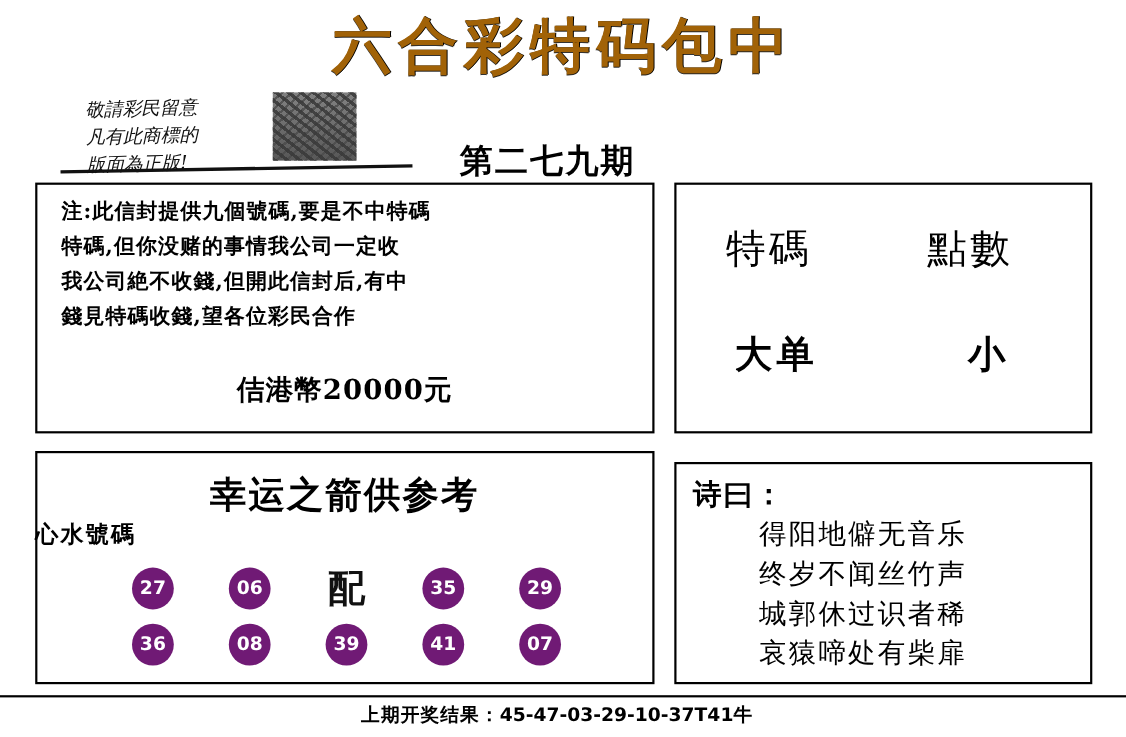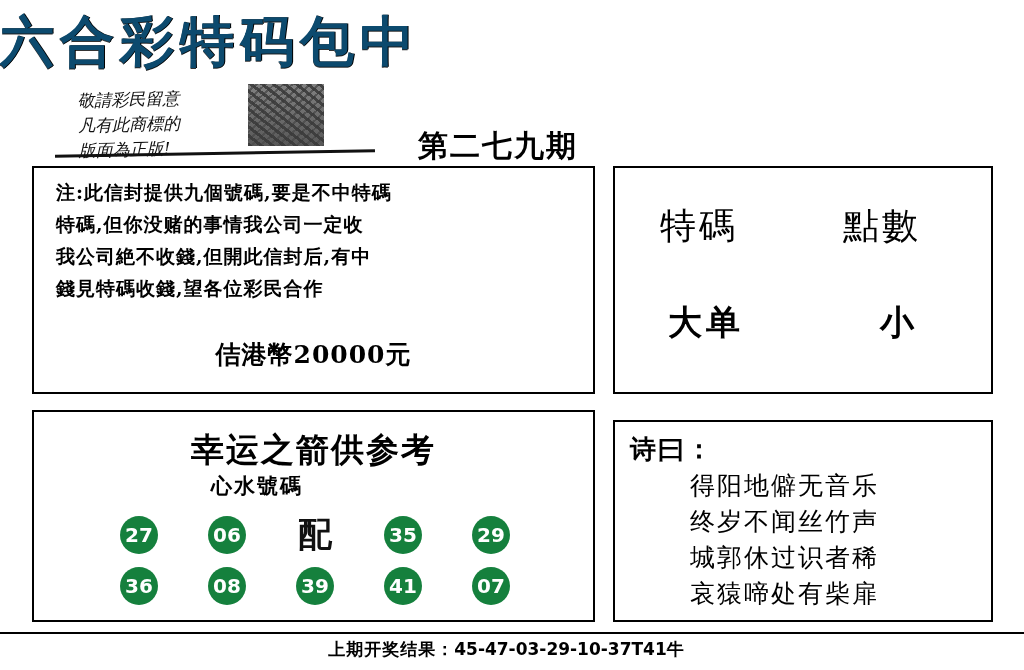--- a/index.html
+++ b/index.html
@@ -15,25 +15,26 @@
     color: #000;
     overflow: hidden;
   }
 
   
   .title {
     position: absolute;
     left: 0;
     top: 6px;
     width: 1024px;
+    text-align: center;
     font-family: "DejaVu Serif", serif;
     font-size: 54px;
     font-weight: bold;
     letter-spacing: 6px;
-    color: #0c4a6e;
+    color: #a16207;
     text-shadow: 1px 0 0 #000, 0 1px 0 #333;
   }
 
   
   .handnote {
     position: absolute;
     left: 78px;
     top: 86px;
     width: 200px;
     font-family: "DejaVu Serif", serif;
@@ -147,44 +148,44 @@
     font-family: "DejaVu Sans", sans-serif;
     font-size: 33px;
     font-weight: bold;
     letter-spacing: 2px;
   }
   .lucky-sub {
     position: absolute;
     left: 32px;
     top: 472px;
     width: 450px;
-    text-align: center;
+    text-align: left;
     font-family: "DejaVu Serif", serif;
     font-size: 21px;
     font-weight: bold;
     letter-spacing: 2px;
   }
   .ball-row {
     position: absolute;
     left: 120px;
     width: 390px;
     display: flex;
     justify-content: space-between;
     align-items: center;
   }
   .ball-row-1 { top: 516px; }
   .ball-row-2 { top: 567px; }
   .ball {
     width: 38px;
     height: 38px;
     border-radius: 50%;
-    background: #15803d;
+    background: #701a75;
     color: #fff;
     font-family: "DejaVu Sans", sans-serif;
-    font-size: 20px;
+    font-size: 17px;
     font-weight: bold;
     display: flex;
     align-items: center;
     justify-content: center;
   }
   .ball.plain {
     background: transparent;
     color: #111;
     font-family: "DejaVu Serif", serif;
     font-size: 34px;

